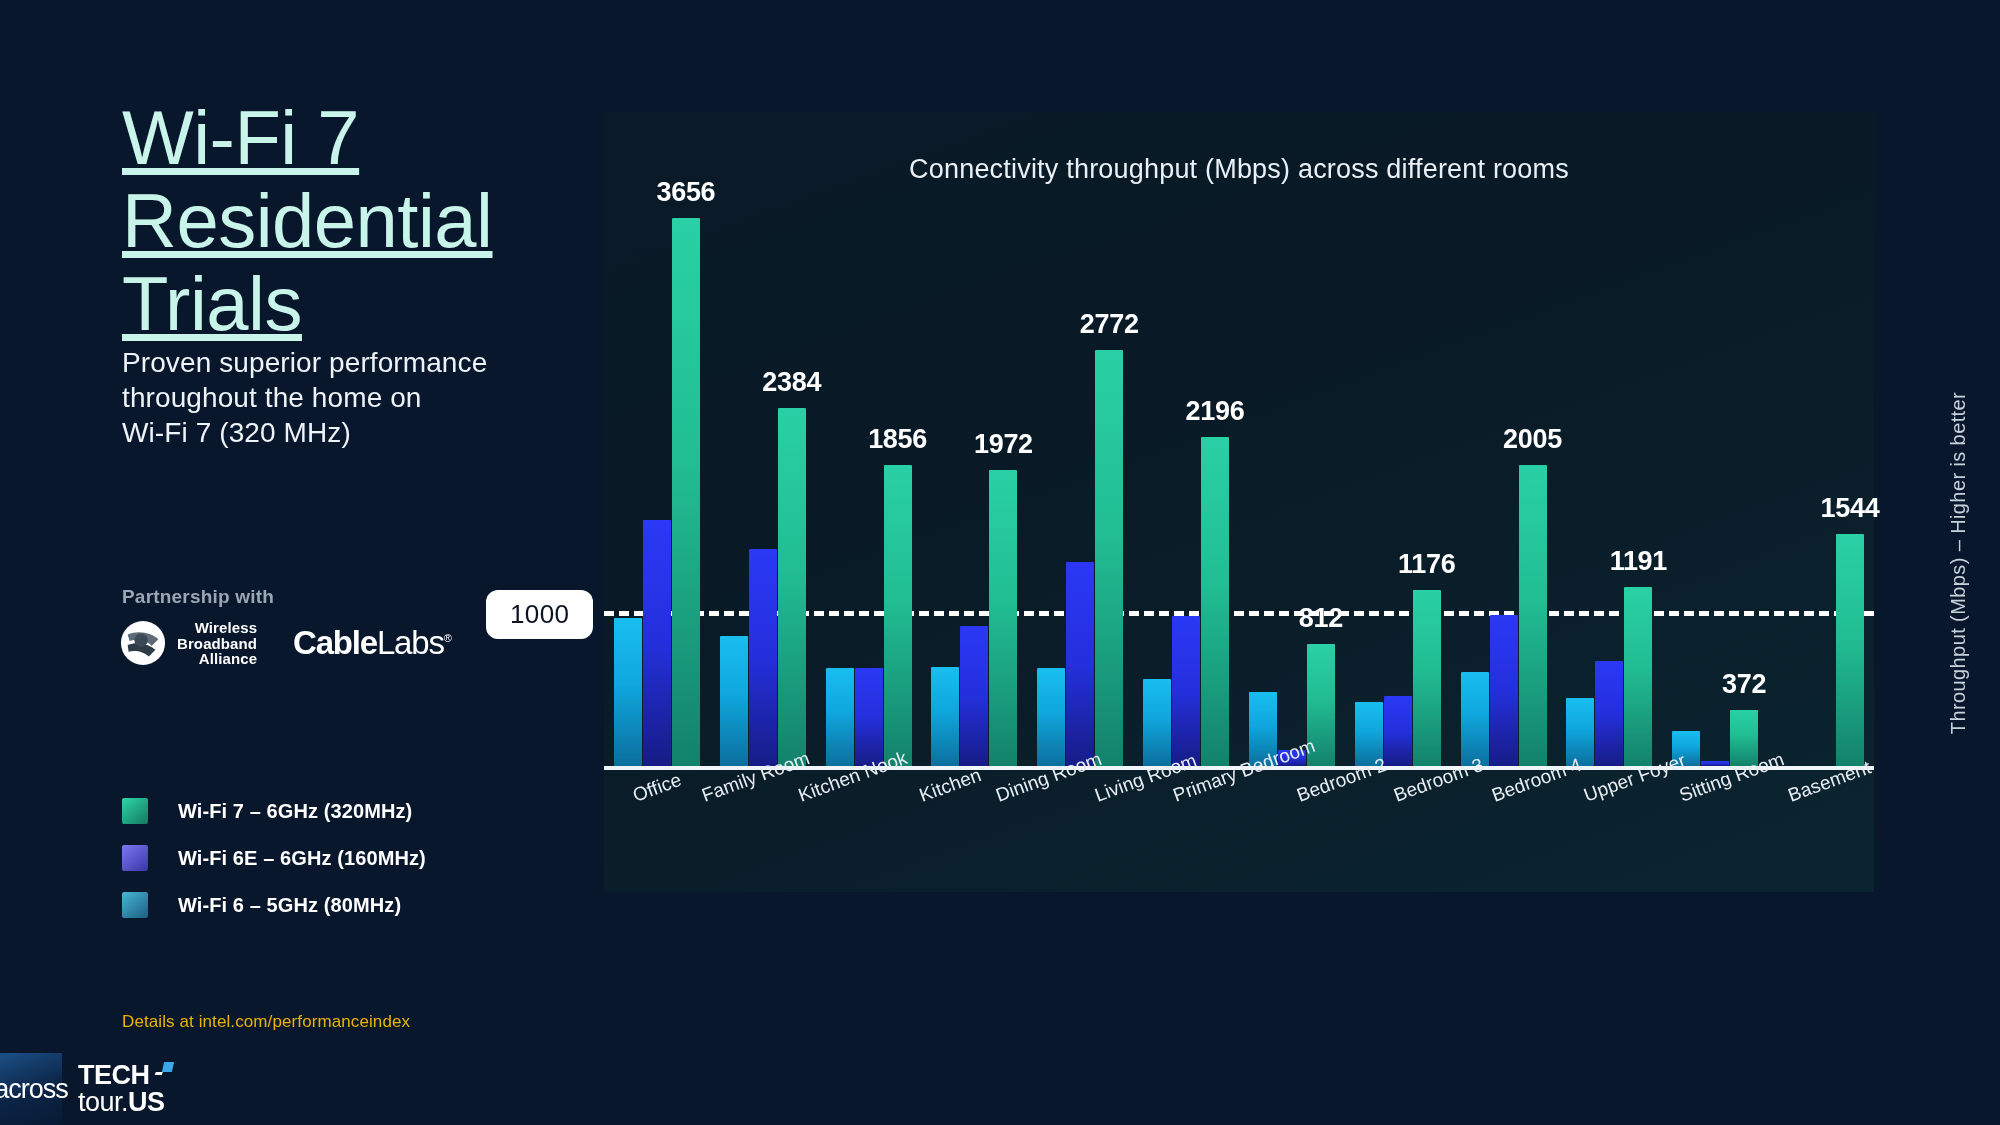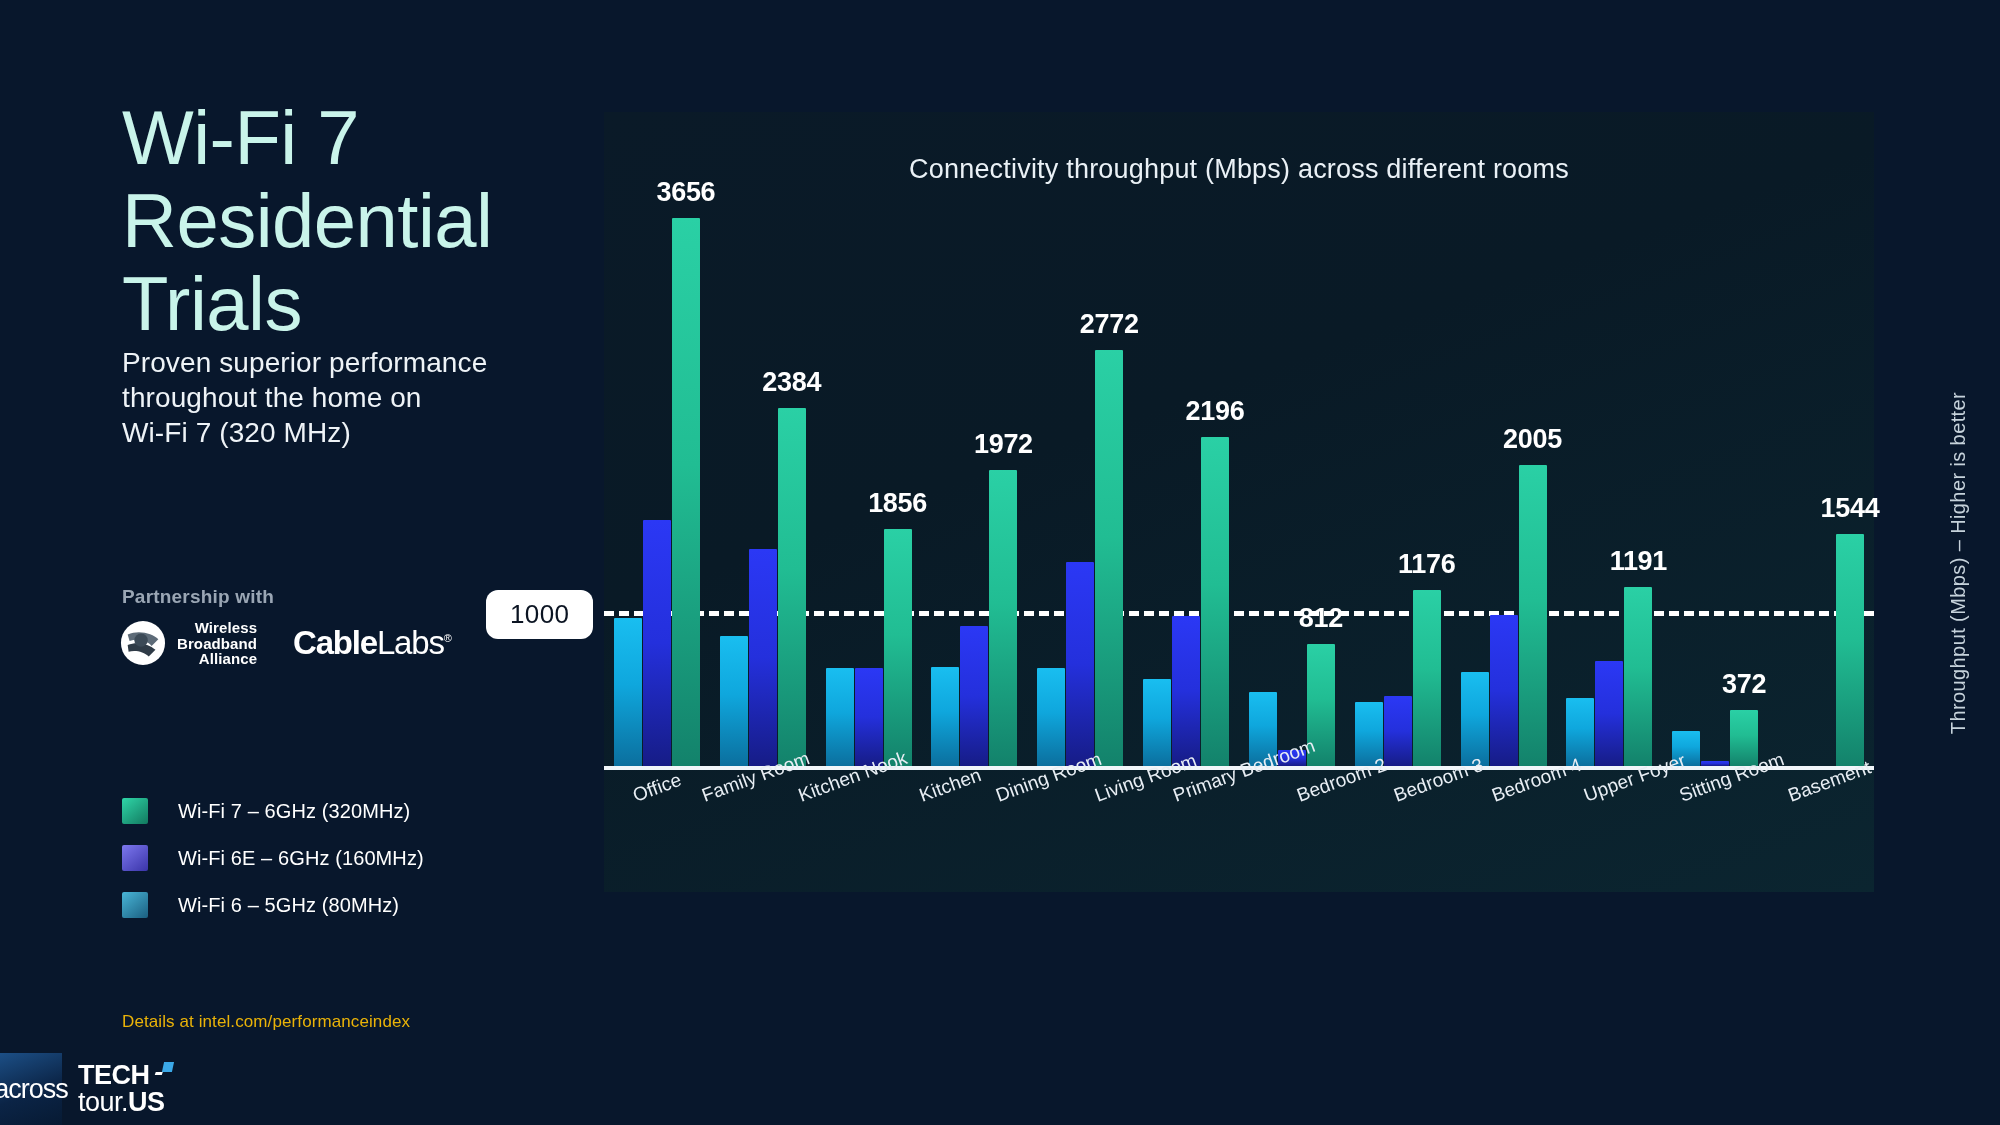--- a/index.html
+++ b/index.html
@@ -13,21 +13,21 @@
     background:
       radial-gradient(1200px 900px at 92% 8%, rgba(28,84,92,0.95) 0%, rgba(16,52,60,0.55) 38%, rgba(8,24,40,0) 72%),
       radial-gradient(900px 800px at 2% 96%, rgba(13,58,92,0.55) 0%, rgba(8,26,48,0.2) 55%, rgba(5,16,31,0) 80%),
       linear-gradient(120deg,#07142a 0%, #081córtex 0%, #08182f 30%, #0a2434 62%, #123a42 100%);
     background-color:#08172c;
   }
   
   .left{position:absolute;left:122px;top:96px;width:480px;}
   .title{
     font-size:76px;line-height:83px;color:#c9f4ea;font-weight:300;
-    letter-spacing:-0.5px;white-space:pre-line;
+    letter-spacing:-0.5px;white-space:pre-line;text-decoration:underline;
   }
   .subtitle{
     font-size:28px;line-height:35px;color:#eef3f7;font-weight:300;
     white-space:pre-line;letter-spacing:.1px;
   }
   .partner-label{
     position:absolute;left:122px;top:586px;font-size:19px;color:#9aa6b4;font-weight:700;letter-spacing:.2px;
   }
   .logos{position:absolute;left:120px;top:620px;display:flex;align-items:center;gap:36px;}
   .wba{display:flex;align-items:center;gap:11px;}
@@ -35,21 +35,21 @@
   .wba-text{font-size:15px;line-height:15.5px;color:#ffffff;font-weight:700;letter-spacing:.1px;}
   .wba-text span{display:block;text-align:right;}
   .cablelabs{font-size:33px;color:#ffffff;font-weight:700;letter-spacing:-1.2px;position:relative;white-space:nowrap;}
   .cablelabs .thin{font-weight:300;}
   .cablelabs .reg{font-size:11px;vertical-align:super;font-weight:400;}
 
   
   .legend{position:absolute;left:122px;top:798px;}
   .legend-row{display:flex;align-items:center;margin-bottom:21px;height:26px;}
   .swatch{width:26px;height:26px;flex:0 0 26px;border-radius:2px;margin-right:30px;}
-  .legend-text{font-size:20px;color:#ffffff;font-weight:400;letter-spacing:.1px;white-space:nowrap;}
+  .legend-text{font-size:20px;color:#ffffff;font-weight:700;letter-spacing:.1px;white-space:nowrap;}
 
   .details{position:absolute;left:122px;top:1012px;font-size:17px;color:#eab308;font-weight:300;letter-spacing:.1px;}
 
   
   .brandbar{position:absolute;left:0;bottom:0;height:72px;display:flex;align-items:center;}
   .intel-box{
     width:62px;height:72px;display:flex;align-items:center;justify-content:center;
     background:linear-gradient(160deg,#1c4f86 0%, #0b2446 55%, #071a33 100%);
   }
   .intel-word{font-size:27px;color:#ffffff;font-weight:400;letter-spacing:-1px;}
@@ -175,21 +175,21 @@
           <div class="group">
             <div class="bar s0" style="height: 130.5px;"></div>
             <div class="bar s1" style="height: 217.5px;"></div>
             <div class="bar s2" style="height: 357.6px;">
               <div class="bar-value">2384</div>
             </div>
           </div>
           <div class="group">
             <div class="bar s0" style="height: 98.25px;"></div>
             <div class="bar s1" style="height: 98.25px;"></div>
-            <div class="bar s2" style="height: 237px;">
+            <div class="bar s2" style="height: 301px;">
               <div class="bar-value">1856</div>
             </div>
           </div>
           <div class="group">
             <div class="bar s0" style="height: 99px;"></div>
             <div class="bar s1" style="height: 140.25px;"></div>
             <div class="bar s2" style="height: 295.8px;">
               <div class="bar-value">1972</div>
             </div>
           </div>

